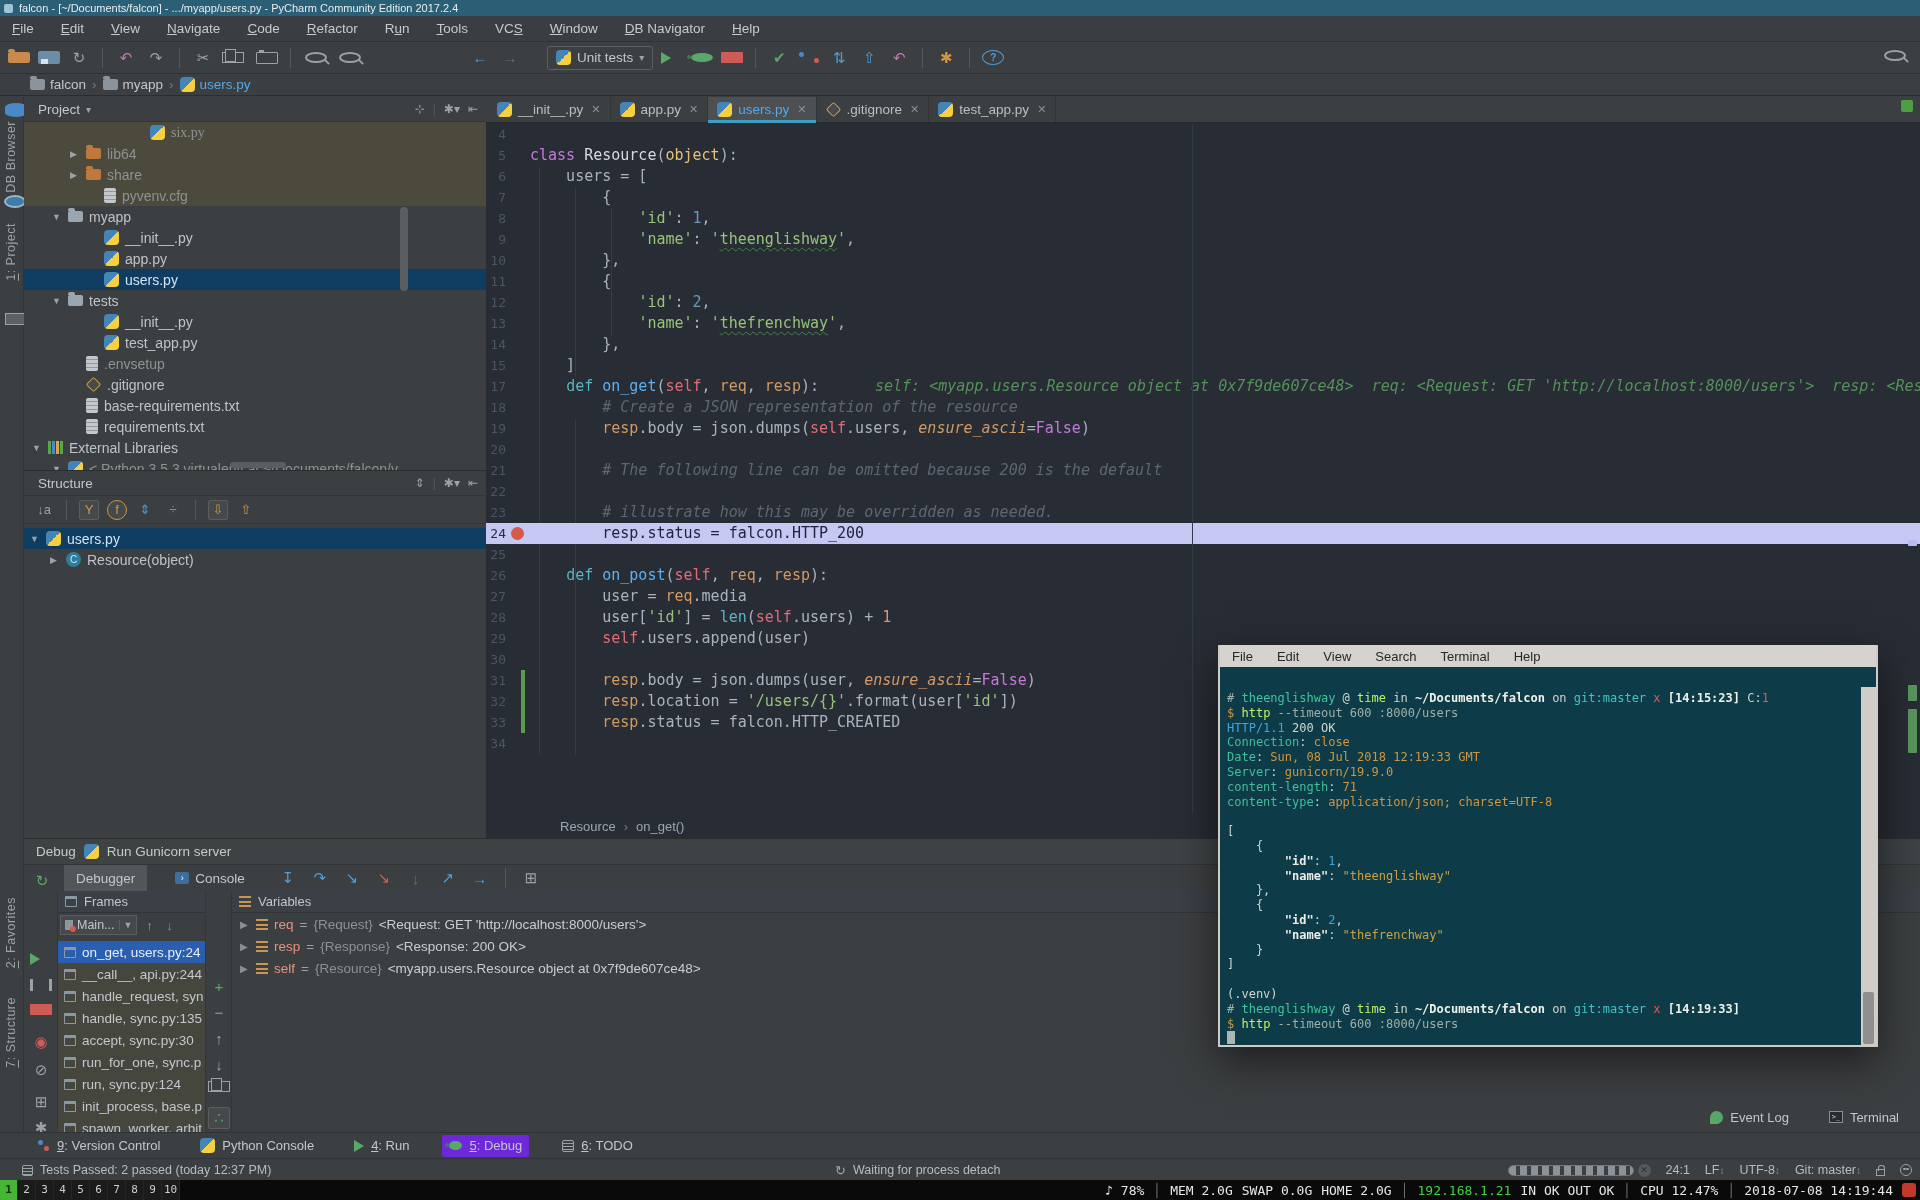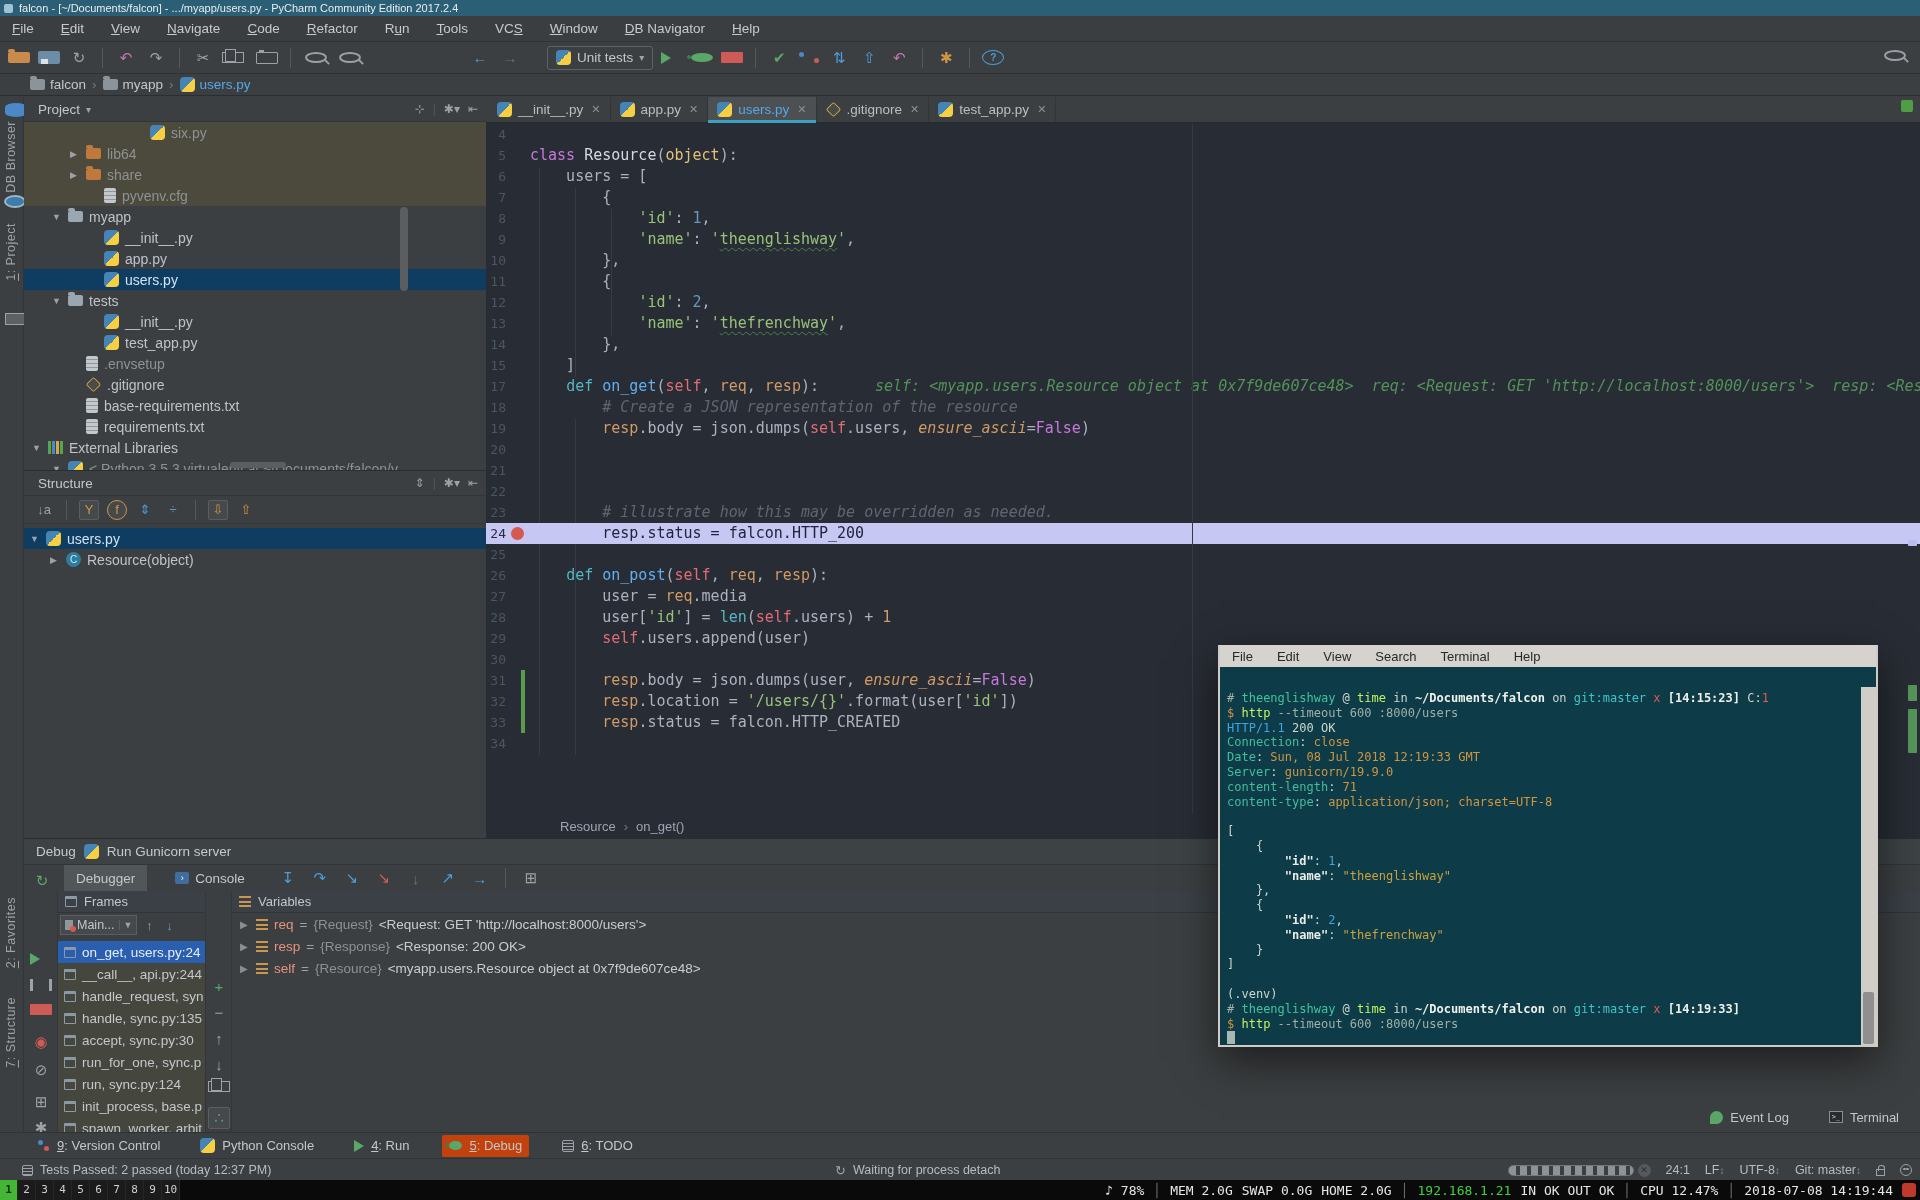--- a/index.html
+++ b/index.html
@@ -149,21 +149,21 @@
   #tm-body{position:absolute;left:0;top:42px;right:0;bottom:0;display:flex}
   #tm-lines{flex:1;padding:4px 0 0 7px;font-family:"DejaVu Sans Mono",monospace;font-size:12px;line-height:14.8px;overflow:hidden}
   .tline{white-space:pre;height:14.8px}
   .tk-td{color:#ced6cd}.tk-tg{color:#9fb0a8}.tk-tn{color:#41c39d}.tk-ty{color:#bef264}.tk-tb2{color:#eef1ea;font-weight:bold}.tk-tc{color:#3fc4c8}.tk-tr{color:#e05b50}.tk-tbl{color:#3da5e0}.tk-tk2{color:#43bd9c}.tk-tv{color:#cf9543}.tk-tj{color:#e9ece7;font-weight:bold}.tk-tjs{color:#c9a23f}
   .tk-cur{display:inline-block;width:8px;height:13px;background:#a9b8b2;vertical-align:-2px}
   #tm-scroll{width:15px;background:#d0cdc8;position:relative}
   #tm-thumb{position:absolute;left:2px;right:2px;top:305px;height:52px;background:#8f8f8f;border-radius:2px}
   
   #twbar{position:absolute;left:0;top:1132px;width:1920px;height:26px;background:#3c3f41;border-top:1px solid #2f3234;display:flex;align-items:center;gap:26px;padding-left:30px;font-size:13px;color:#c3c7cb}
   .twitem{display:inline-flex;align-items:center;gap:7px;height:22px;padding:0 7px;border-radius:2px}
-  .twitem.active{background:#c2410c}
+  .twitem.active{background:#6d28d9}
   #twcorner{position:absolute;left:5px;top:1139px;width:13px;height:11px;border:1px solid #85898d;border-left:4px solid #85898d}
   #twr{position:absolute;right:14px;top:1104px;height:26px;display:flex;align-items:center;gap:26px;font-size:13px;color:#c3c7cb}
   #statusbar{position:absolute;left:0;top:1158px;width:1920px;height:22px;background:#3c3f41;border-top:1px solid #313438;font-size:12.5px;color:#b6bcc2}
   #sb-left{position:absolute;left:22px;top:0;height:22px;display:flex;align-items:center;gap:7px}
   #sb-center{position:absolute;left:835px;top:0;height:22px;display:flex;align-items:center;gap:7px}
   #sb-right{position:absolute;right:8px;top:0;height:22px;display:flex;align-items:center;gap:15px}
   #progress{width:126px;height:11px;border:1px solid #75787a;border-radius:6px;background:repeating-linear-gradient(90deg,#8d9296 0 7px,#3c3f41 7px 11px)}
   #progx{width:13px;height:13px;border-radius:50%;background:#56595b;color:#2e3133;font-size:9px;display:flex;align-items:center;justify-content:center}
   .updn{font-size:10px;color:#8b9095}
   .i-lock{width:9px;height:7px;border:1px solid #9aa0a6;position:relative;margin-top:4px}
@@ -284,21 +284,21 @@
       <span>Project</span>
       <span style="color:#9da2a8;font-size:10px">▾</span>
       <span class="hic">
         <span>⊹</span>
         <span style="color:#55585a">|</span>
         <span>✱▾</span>
         <span>⇤</span>
       </span>
     </div>
     <div id="ptree">
-        <div class="trow lib" style="padding-left: 110px;">
+        <div class="trow lib" style="padding-left: 110px; font-family: Liberation Serif, serif;">
           <span class="arr"></span>
           <span class="i-py"></span>
           <span class="tl">six.py</span>
         </div>
         <div class="trow lib" style="padding-left: 46px;">
           <span class="arr">▶</span>
           <span class="i-fold or"></span>
           <span class="tl">lib64</span>
         </div>
         <div class="trow lib" style="padding-left: 46px;">
@@ -460,21 +460,21 @@
           <div class="cline"><span class="lnum">10</span><span class="gut"></span><span class="ct"><span class="tk-t">        },</span></span></div>
           <div class="cline"><span class="lnum">11</span><span class="gut"></span><span class="ct"><span class="tk-t">        {</span></span></div>
           <div class="cline"><span class="lnum">12</span><span class="gut"></span><span class="ct"><span class="tk-t">            </span><span class="tk-str">'id'</span><span class="tk-t">: </span><span class="tk-num">2</span><span class="tk-t">,</span></span></div>
           <div class="cline"><span class="lnum">13</span><span class="gut"></span><span class="ct"><span class="tk-t">            </span><span class="tk-str">'name'</span><span class="tk-t">: </span><span class="tk-str">'</span><span class="tk-strw">thefrenchway</span><span class="tk-str">'</span><span class="tk-t">,</span></span></div>
           <div class="cline"><span class="lnum">14</span><span class="gut"></span><span class="ct"><span class="tk-t">        },</span></span></div>
           <div class="cline"><span class="lnum">15</span><span class="gut"></span><span class="ct"><span class="tk-t">    ]</span></span></div>
           <div class="cline"><span class="lnum">17</span><span class="gut"></span><span class="ct"><span class="tk-t">    </span><span class="tk-defk">def </span><span class="tk-fn">on_get</span><span class="tk-t">(</span><span class="tk-self">self</span><span class="tk-t">, </span><span class="tk-parm">req</span><span class="tk-t">, </span><span class="tk-parm">resp</span><span class="tk-t">):</span></span><span class="hint">self: &lt;myapp.users.Resource object at 0x7f9de607ce48&gt;  req: &lt;Request: GET 'http://localhost:8000/users'&gt;  resp: &lt;Response: 200 OK&gt;</span></div>
           <div class="cline"><span class="lnum">18</span><span class="gut"></span><span class="ct"><span class="tk-t">        </span><span class="tk-com"># Create a JSON representation of the resource</span></span></div>
           <div class="cline"><span class="lnum">19</span><span class="gut"></span><span class="ct"><span class="tk-t">        </span><span class="tk-parm">resp</span><span class="tk-t">.body = json.dumps(</span><span class="tk-self">self</span><span class="tk-t">.users, </span><span class="tk-parg">ensure_ascii</span><span class="tk-t">=</span><span class="tk-kw">False</span><span class="tk-t">)</span></span></div>
           <div class="cline"><span class="lnum">20</span><span class="gut"></span><span class="ct"></span></div>
-          <div class="cline"><span class="lnum">21</span><span class="gut"></span></div>
+          <div class="cline"><span class="lnum">21</span><span class="gut"></span><span class="ct"><span class="tk-t">        </span><span class="tk-com"># The following line can be omitted because 200 is the default</span></span></div>
           <div class="cline"><span class="lnum">22</span><span class="gut"></span></div>
           <div class="cline"><span class="lnum">23</span><span class="gut"></span><span class="ct"><span class="tk-t">        </span><span class="tk-com"># illustrate how this may be overridden as needed.</span></span></div>
           <div class="cline hl"><span class="lnum">24</span><span class="gut"><span class="bpdot"></span></span><span class="ct"><span class="tk-hlt">        resp.status = falcon.HTTP_200</span></span></div>
           <div class="cline"><span class="lnum">25</span><span class="gut"></span><span class="ct"></span></div>
           <div class="cline"><span class="lnum">26</span><span class="gut"></span><span class="ct"><span class="tk-t">    </span><span class="tk-defk">def </span><span class="tk-fn">on_post</span><span class="tk-t">(</span><span class="tk-self">self</span><span class="tk-t">, </span><span class="tk-parm">req</span><span class="tk-t">, </span><span class="tk-parm">resp</span><span class="tk-t">):</span></span></div>
           <div class="cline"><span class="lnum">27</span><span class="gut"></span><span class="ct"><span class="tk-t">        user = </span><span class="tk-parm">req</span><span class="tk-t">.media</span></span></div>
           <div class="cline"><span class="lnum">28</span><span class="gut"></span><span class="ct"><span class="tk-t">        user[</span><span class="tk-str">'id'</span><span class="tk-t">] = </span><span class="tk-defk">len</span><span class="tk-t">(</span><span class="tk-self">self</span><span class="tk-t">.users) + </span><span class="tk-num2">1</span></span></div>
           <div class="cline"><span class="lnum">29</span><span class="gut"></span><span class="ct"><span class="tk-t">        </span><span class="tk-self">self</span><span class="tk-t">.users.append(user)</span></span></div>
           <div class="cline"><span class="lnum">30</span><span class="gut"></span><span class="ct"></span></div>
           <div class="cline"><span class="lnum">31</span><span class="gut"></span><span class="chgbar"></span><span class="ct"><span class="tk-t">        </span><span class="tk-parm">resp</span><span class="tk-t">.body = json.dumps(user, </span><span class="tk-parg">ensure_ascii</span><span class="tk-t">=</span><span class="tk-kw">False</span><span class="tk-t">)</span></span></div>

